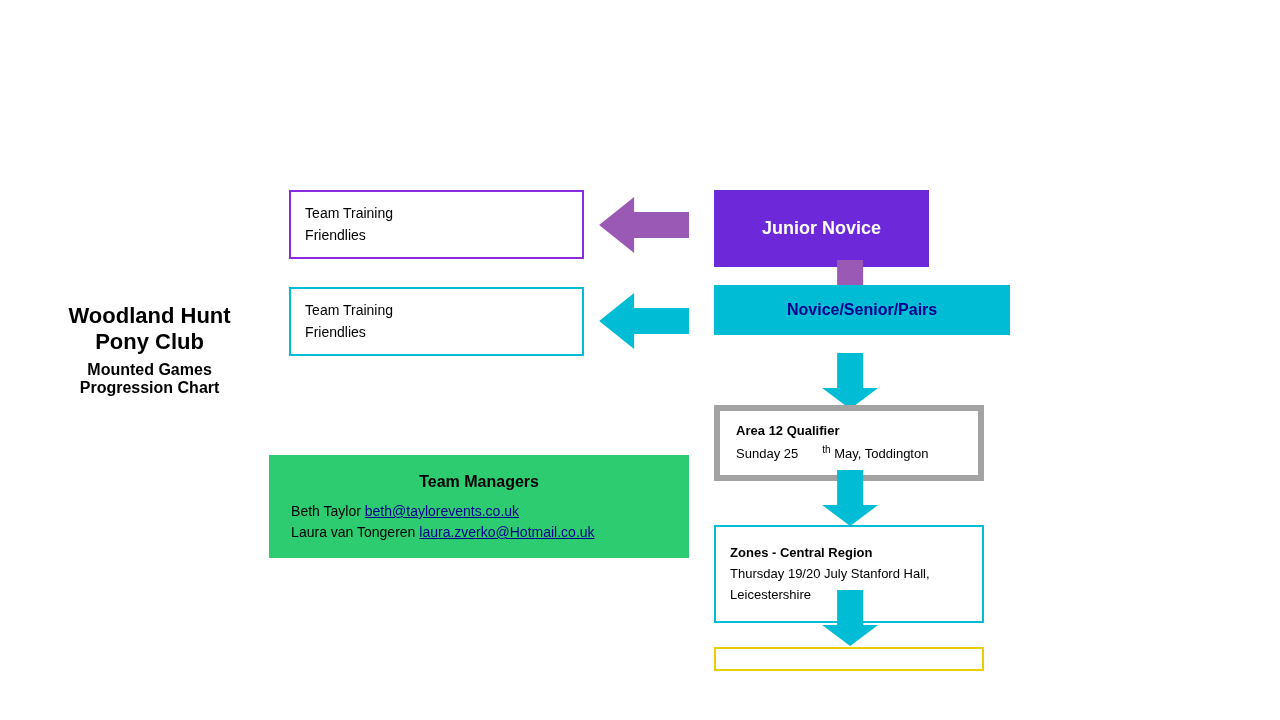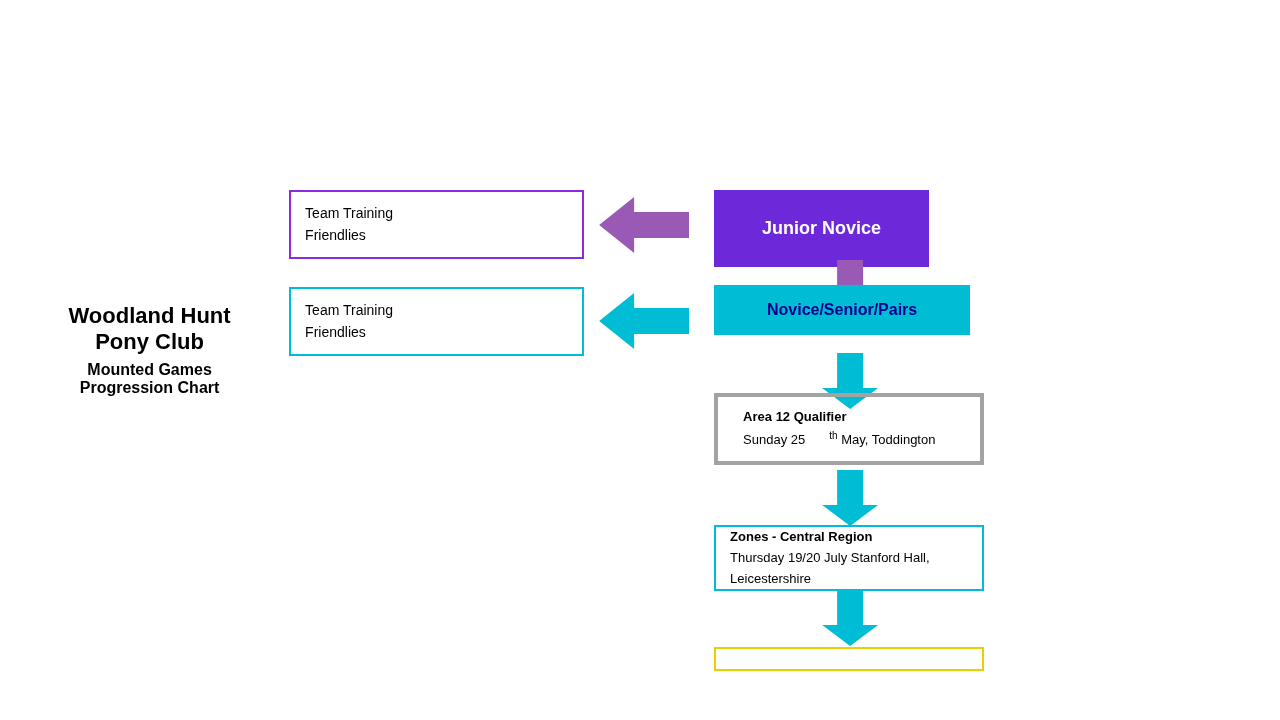--- a/index.html
+++ b/index.html
@@ -107,42 +107,51 @@
 
     <div class="el purple-arrow-down" style="left:563px; top:225px;"></div>
 
     <div class="el" style="left:30px; top:252px; width:295px; border:2px solid #00bcd4; padding:10px 14px; font-size:14px; line-height:1.6;">
       <div>Team Training</div>
       <div>Friendlies</div>
     </div>
 
     <div class="el cyan-arrow-left" style="left:340px; top:258px;"></div>
 
-    <div class="el" style="left:455px; top:250px; width:256px; background:#00bcd4; color:#00008b; font-weight:bold; font-size:16px; padding:16px 14px; text-align:center;">
+    <div class="el" style="left:455px; top:250px; width:296px; background:#00bcd4; color:#00008b; font-weight:bold; font-size:16px; padding:16px 14px; text-align:center;">
       <span>Novice/Senior/Pairs</span>
     </div>
 
     <div class="el cyan-arrow-down" style="left:563px; top:318px;"></div>
 
-    <div class="el" style="left:455px; top:358px; width:270px; border:4px solid #a3a3a3; padding:10px 25px; font-size:13px; line-height:1.6;">
+    <div class="el" style="left:455px; top:370px; width:270px; border:6px solid #a3a3a3; padding:10px 16px; font-size:13px; line-height:1.6;">
       <div style="font-weight:bold;">Area 12 Qualifier</div>
       <div>Sunday 25<sup>th</sup> May, Toddington</div>
     </div>
 
     <div class="el cyan-arrow-down" style="left:563px; top:435px;"></div>
 
-    <div class="el" style="left:455px; top:490px; width:270px; border:2px solid #00bcd4; padding:0 14px; font-size:13px; line-height:1.6;">
+    <div class="el" style="left:455px; top:490px; width:270px; border:2px solid #00bcd4; padding:16px 14px; font-size:13px; line-height:1.6;">
       <div style="font-weight:bold;">Zones - Central Region</div>
       <div>Thursday 19/20 July Stanford Hall, Leicestershire</div>
     </div>
 
     <div class="el cyan-arrow-down" style="left:563px; top:555px;"></div>
 
     <div class="el" style="left:455px; top:612px; width:270px; border:2px solid #e8d000; padding:10px 14px; font-size:13px; line-height:1.6;">
       
       
     </div>
 
+    <div class="el" style="left:10px; top:420px; width:420px; background:#2ecc71; padding:18px 22px;">
+      <div style="font-weight:bold; font-size:16px; text-align:center; margin-bottom:12px;">Team Managers</div>
+      <p style="font-size:14px; margin-bottom:5px;">
+        <span>Beth Taylor </span><a href="#" style="color:#00008b;">beth@taylorevents.co.uk</a>
+      </p>
+      <p style="font-size:14px;">
+        <span>Laura van Tongeren </span><a href="#" style="color:#00008b;">laura.zverko@Hotmail.co.uk</a>
+      </p>
+    </div>
 
     <div class="el" style="bottom:0px; left:0; right:0; text-align:center; color:red; font-weight:bold; font-size:14px; top:690px;">Woodland Hunt Selection Policy applies to all team competitions.</div>
 
   </div>
 </div>
 
 </body></html>

